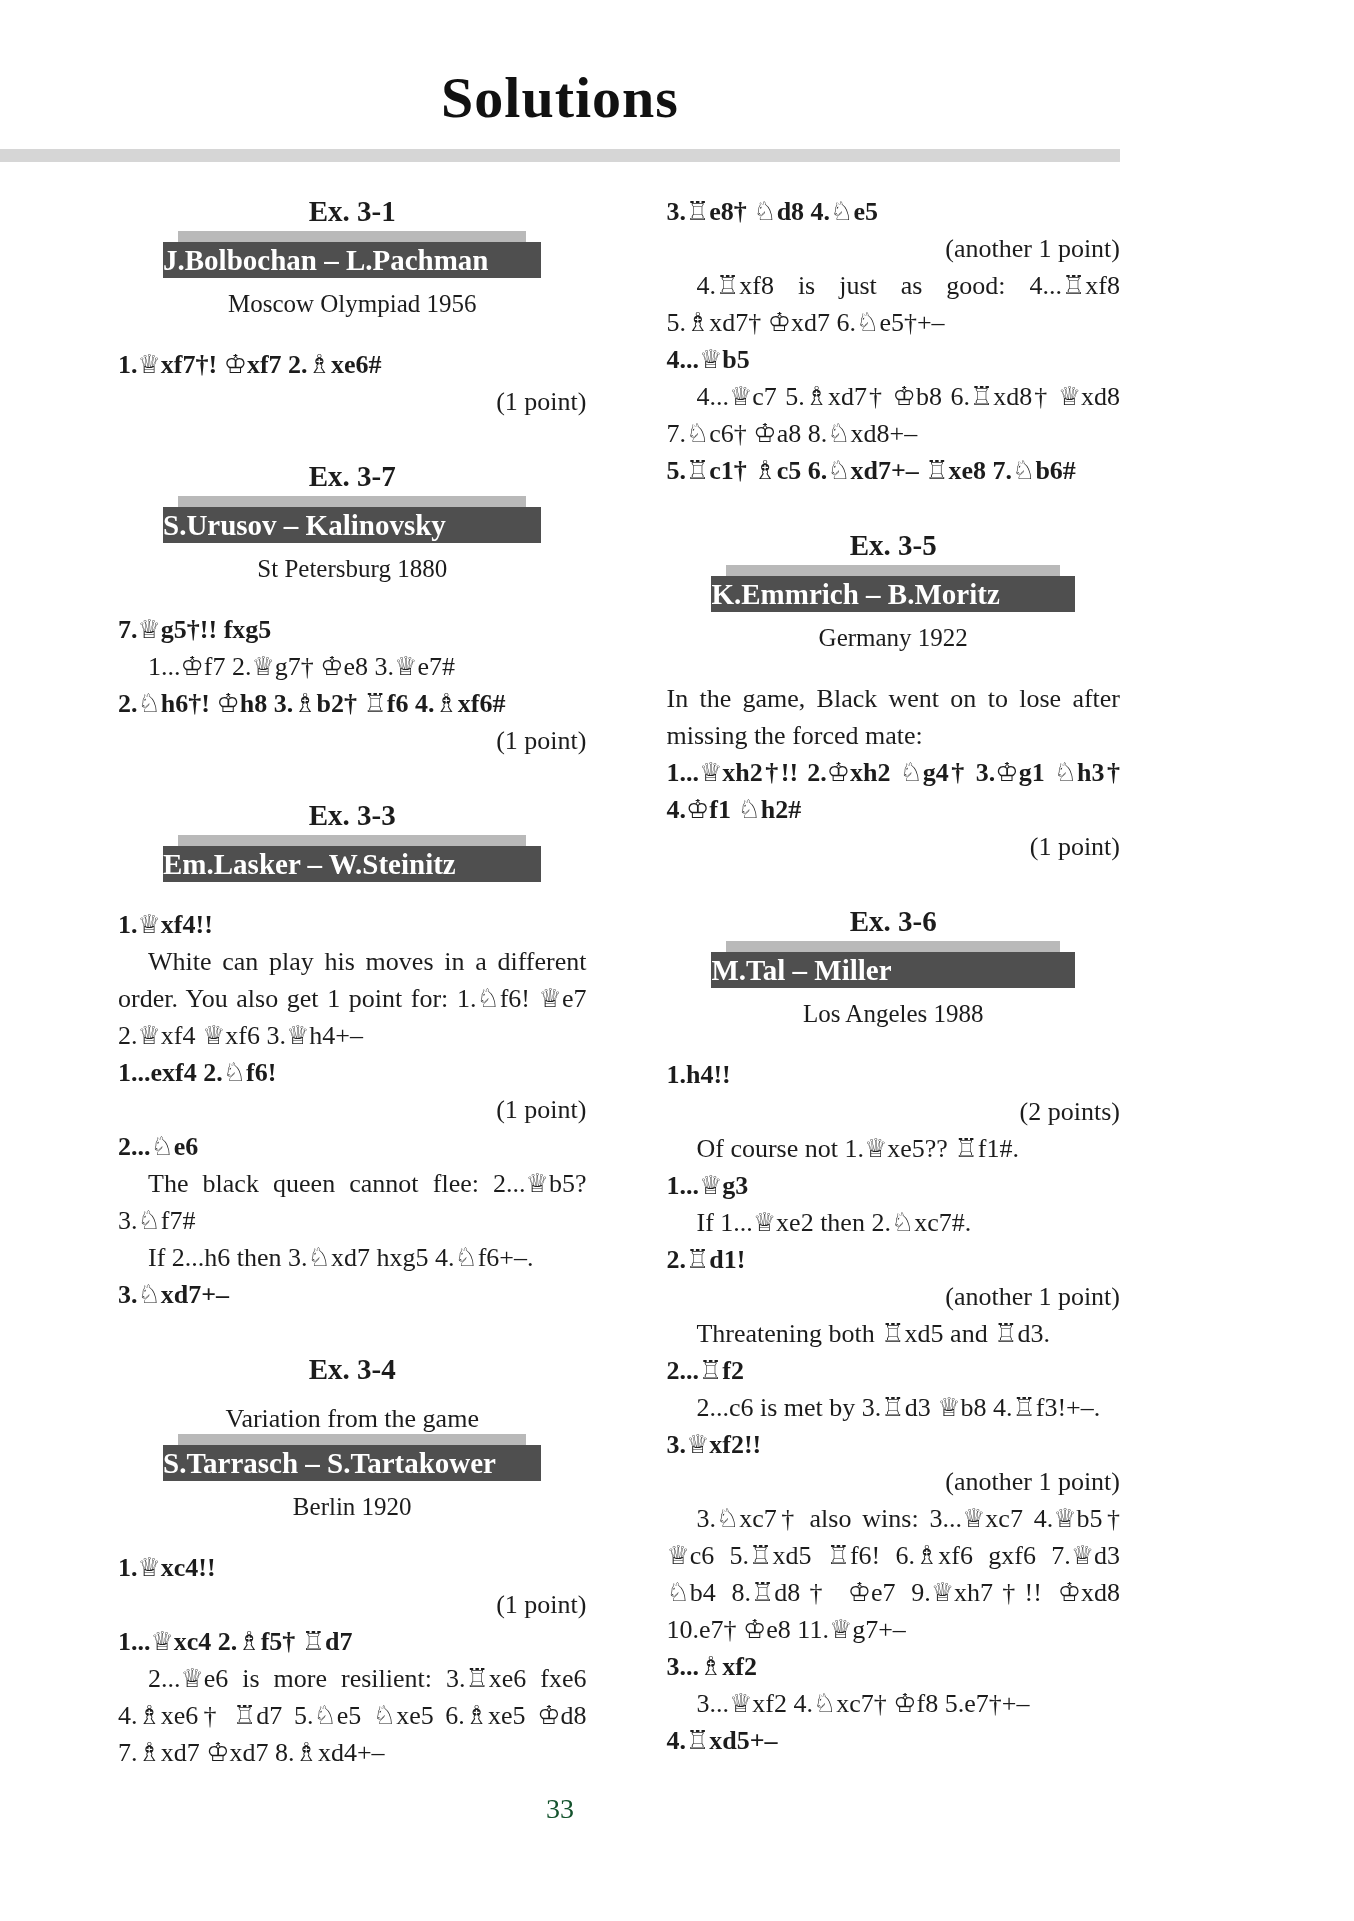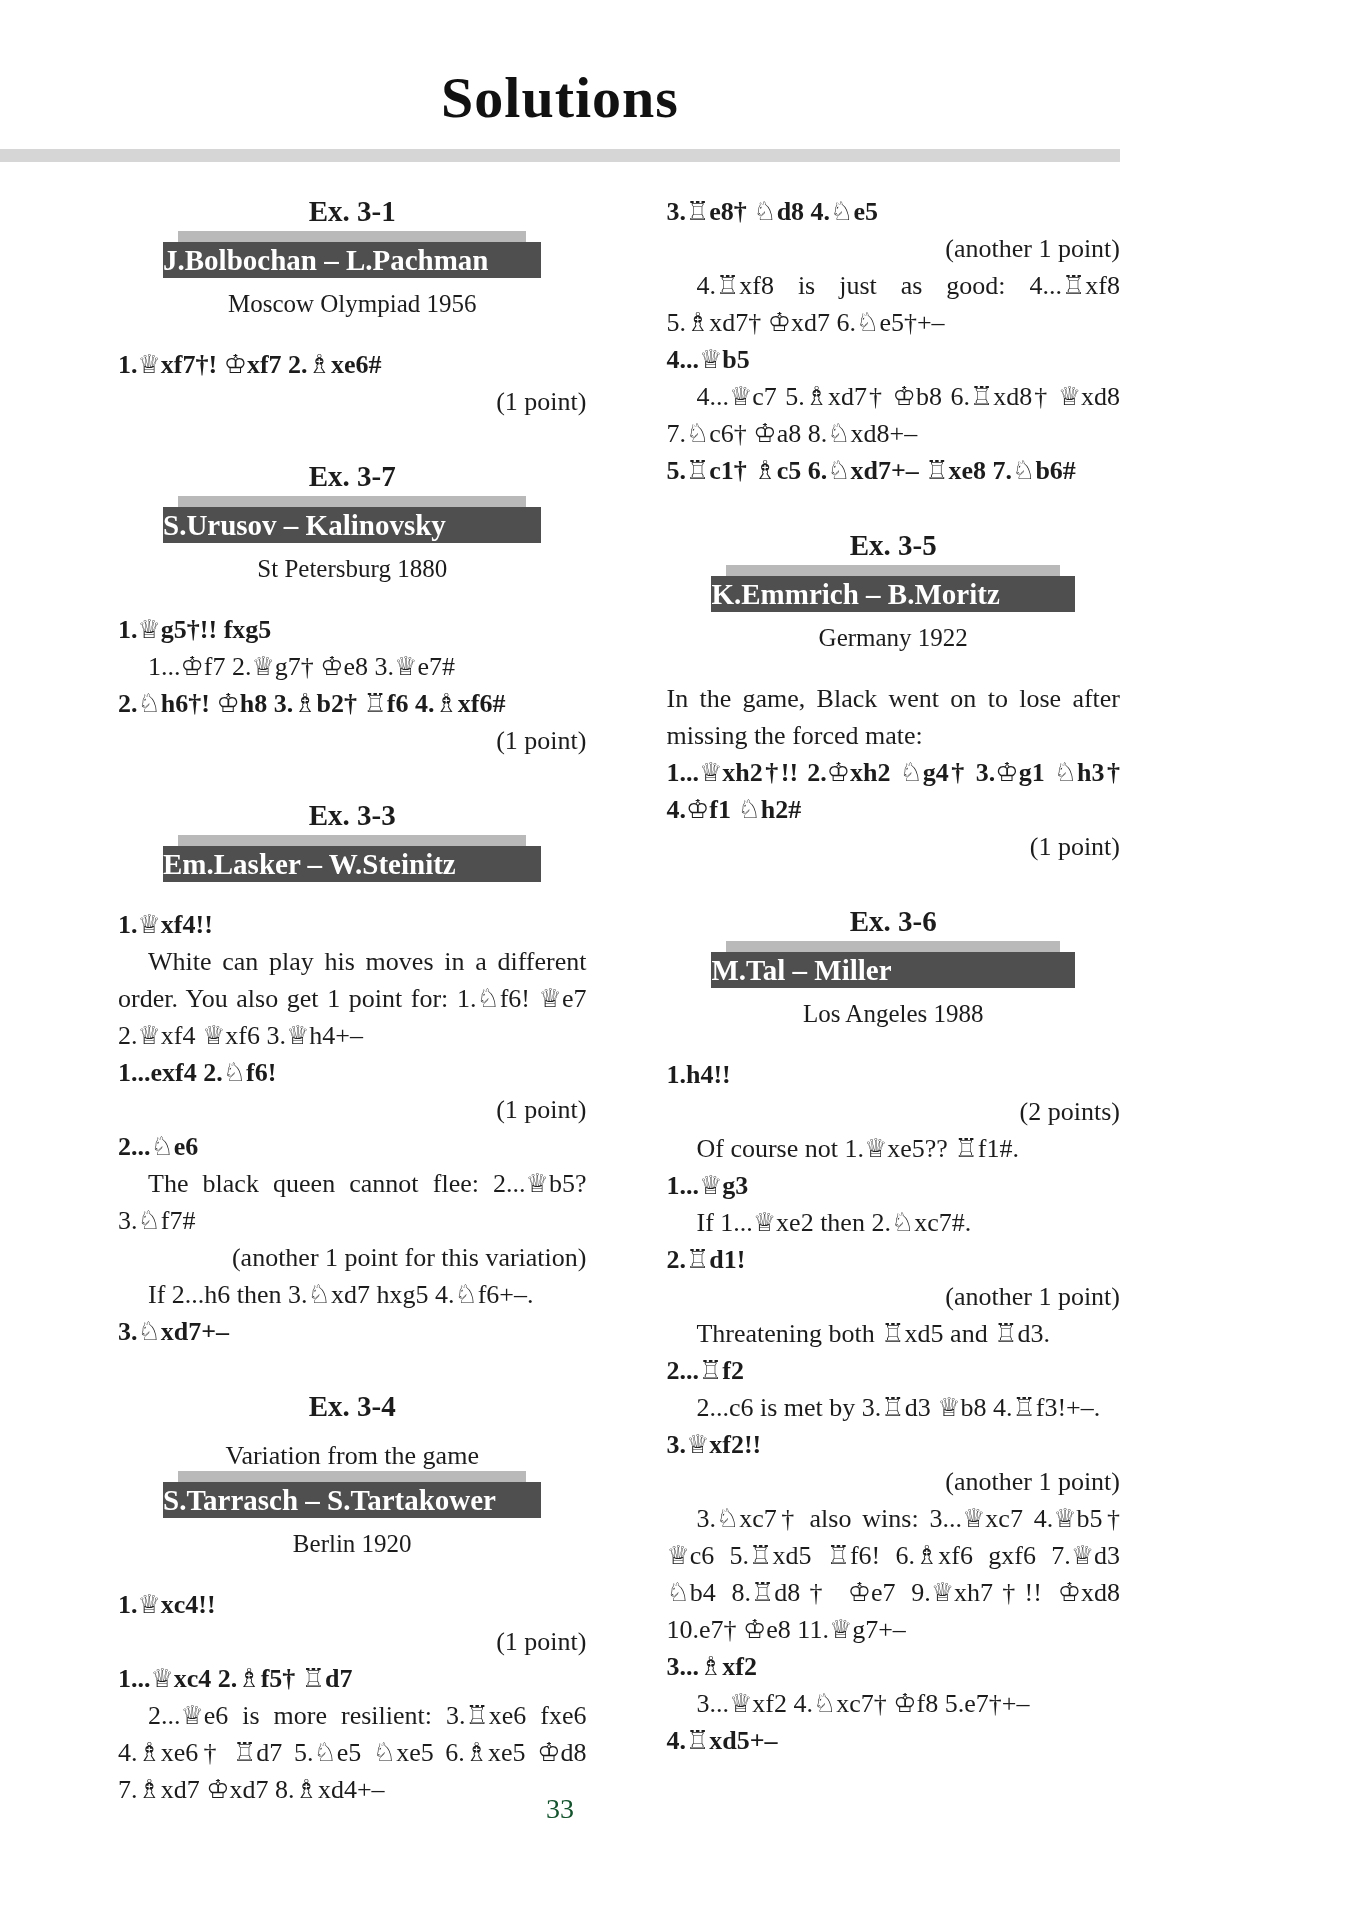--- a/index.html
+++ b/index.html
@@ -109,37 +109,36 @@
       </div>
       <p class="move">1.♕xf7†! ♔xf7 2.♗xe6#</p>
       <p class="points">(1 point)</p>
 
       <div class="ex-label">Ex. 3-7</div>
       <div class="match">
         <div class="bar-shadow"></div>
         <div class="bar">S.Urusov – Kalinovsky</div>
         <div class="venue">St Petersburg 1880</div>
       </div>
-      <p class="move">1.♕g5†!! fxg5</p>
+      <p class="move">7.♕g5†!! fxg5</p>
       <p class="indent">1...♔f7 2.♕g7† ♔e8 3.♕e7#</p>
       <p class="move">2.♘h6†! ♔h8 3.♗b2† ♖f6 4.♗xf6#</p>
       <p class="points">(1 point)</p>
 
       <div class="ex-label">Ex. 3-3</div>
       <div class="match">
         <div class="bar-shadow"></div>
         <div class="bar">Em.Lasker – W.Steinitz</div>
       </div>
       <p class="move">1.♕xf4!!</p>
       <p class="para">White can play his moves in a different order. You also get 1 point for: 1.♘f6! ♕e7 2.♕xf4 ♕xf6 3.♕h4+–</p>
       <p class="move">1...exf4 2.♘f6!</p>
       <p class="points">(1 point)</p>
       <p class="move">2...♘e6</p>
       <p class="para">The black queen cannot flee: 2...♕b5? 3.♘f7#</p>
-      <p class="points">(another 1 point for this variation)</p>
       <p class="indent">If 2...h6 then 3.♘xd7 hxg5 4.♘f6+–.</p>
       <p class="move">3.♘xd7+–</p>
 
       <div class="ex-label">Ex. 3-4</div>
       <div class="subtitle">Variation from the game</div>
       <div class="match">
         <div class="bar-shadow"></div>
         <div class="bar">S.Tarrasch – S.Tartakower</div>
         <div class="venue">Berlin 1920</div>
       </div>

